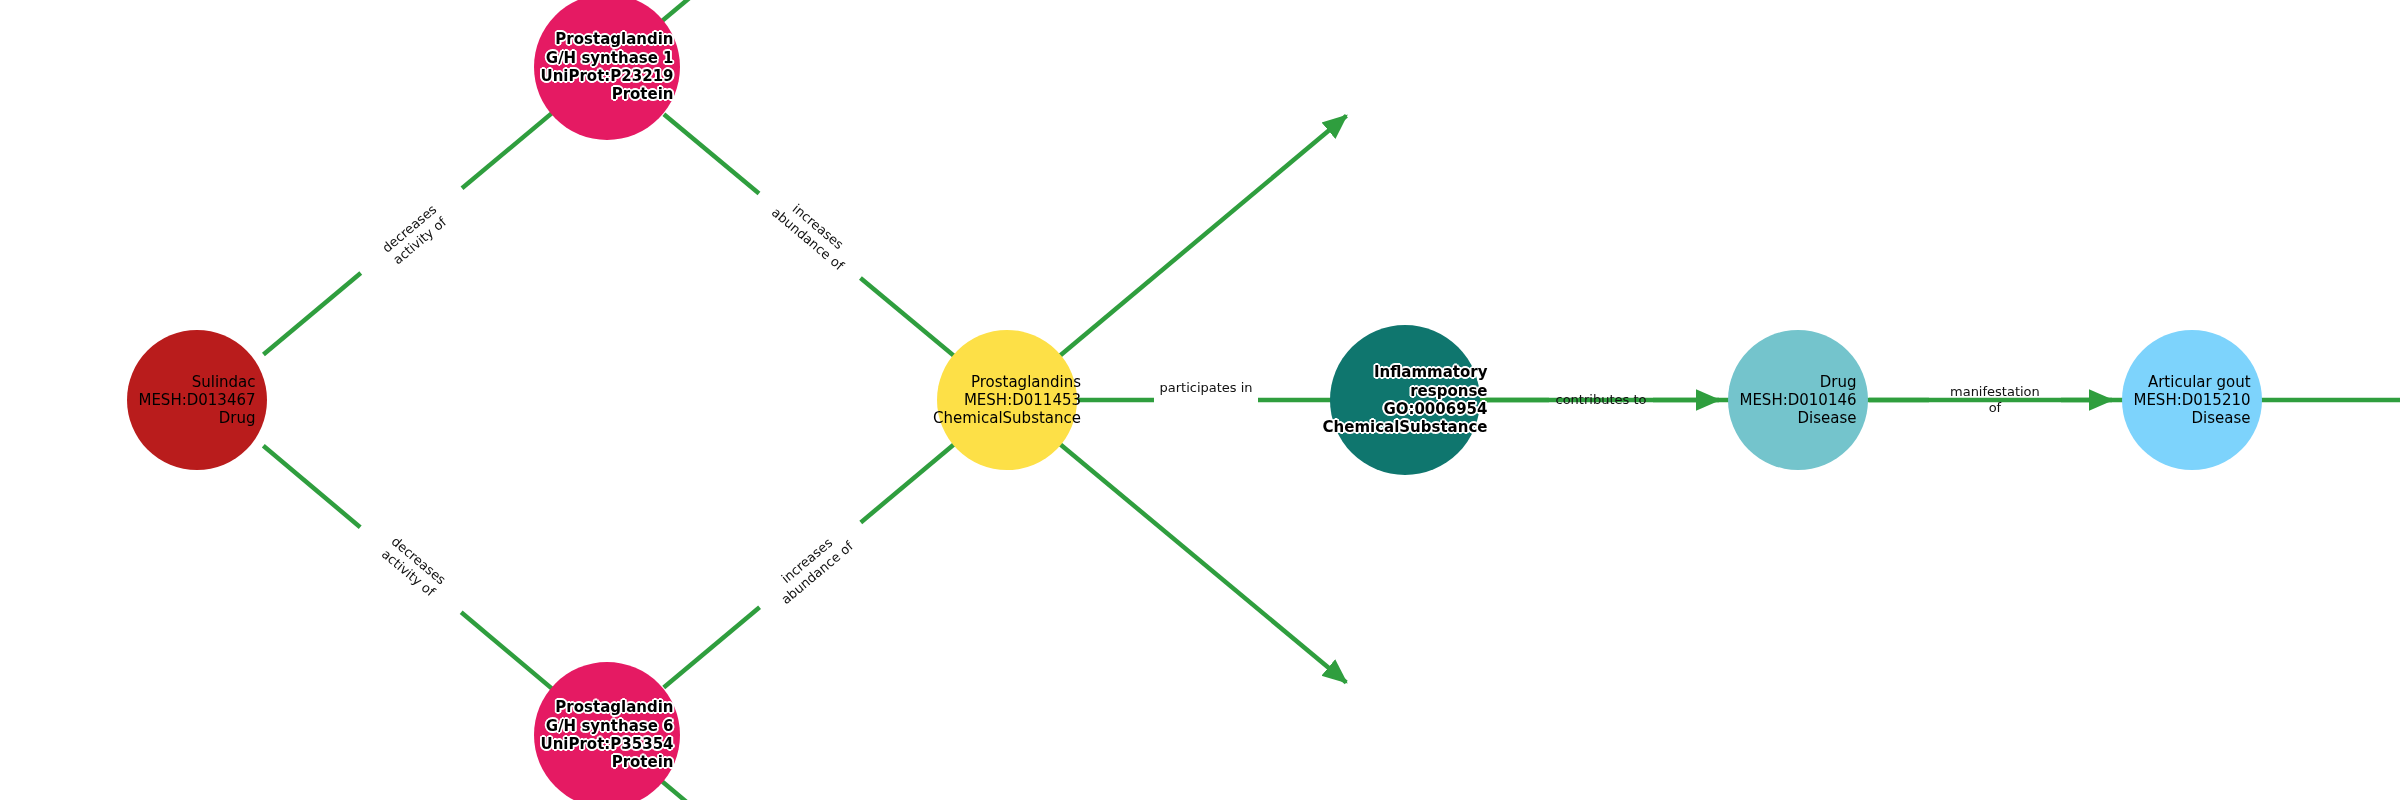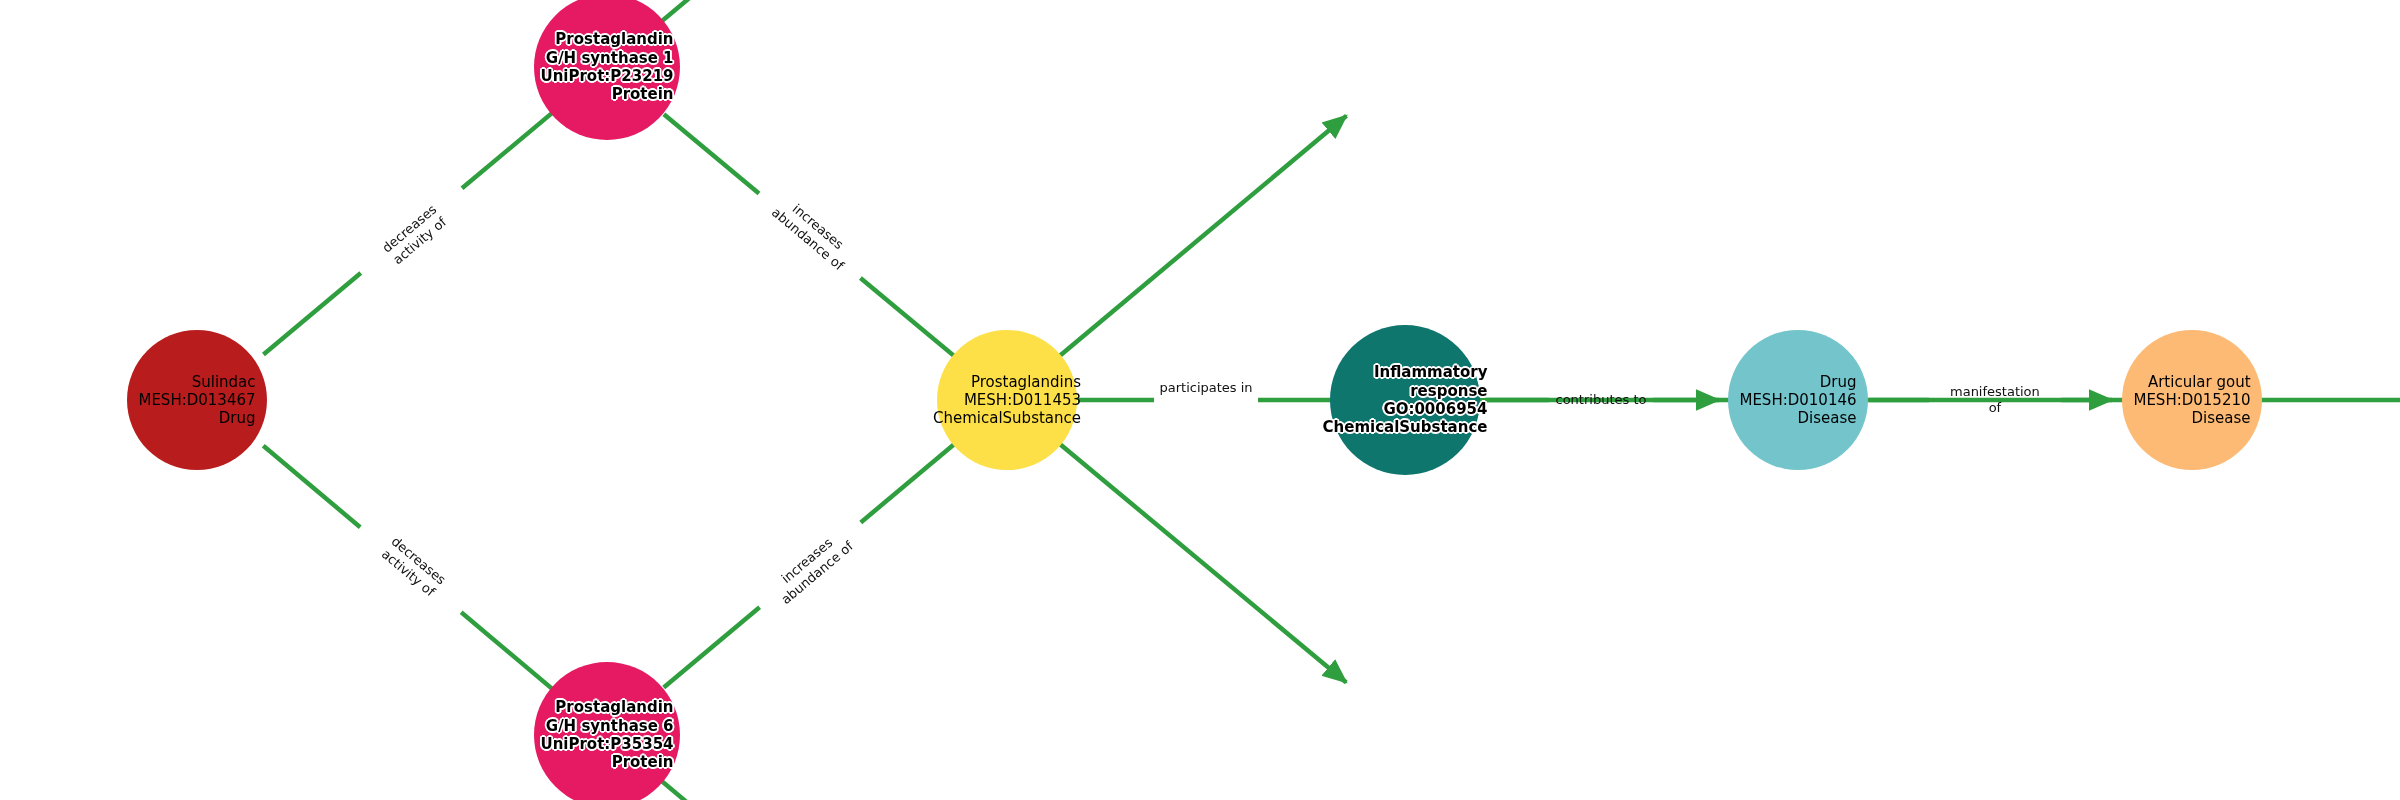--- a/index.html
+++ b/index.html
@@ -133,21 +133,21 @@
           <div>ChemicalSubstance</div>
         </div>
       </div>
       <div class="node" style="left: 1728px; top: 330px; width: 140px; height: 140px; background: rgb(116, 196, 204);">
         <div class="node-label">
           <div>Drug</div>
           <div>MESH:D010146</div>
           <div>Disease</div>
         </div>
       </div>
-      <div class="node" style="left: 2122px; top: 330px; width: 140px; height: 140px; background: #fdba74;">
+      <div class="node" style="left: 2122px; top: 330px; width: 140px; height: 140px; background: #7dd3fc;">
         <div class="node-label">
           <div>Articular gout</div>
           <div>MESH:D015210</div>
           <div>Disease</div>
         </div>
       </div>
     </div>
   <div id="edge-labels-layer">
       <div class="edge-label" style="left: 382px; top: 218.5px; transform: rotate(-40deg);">
         <div>decreases</div>

